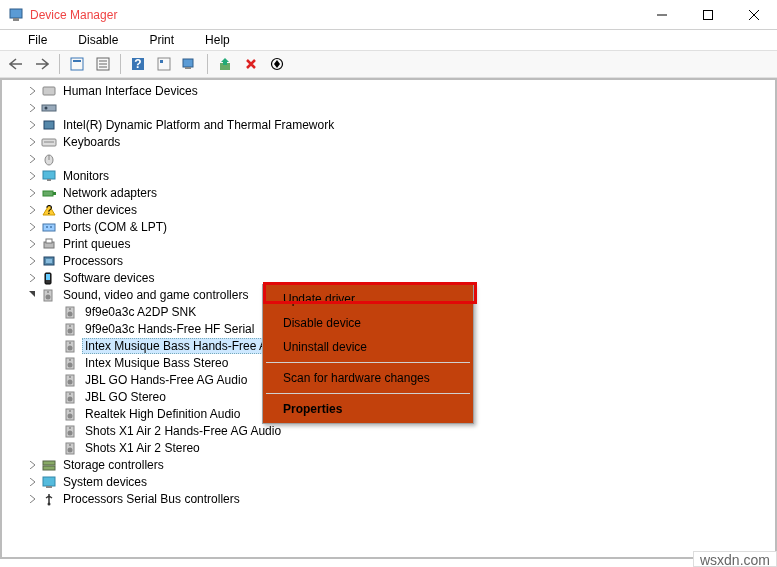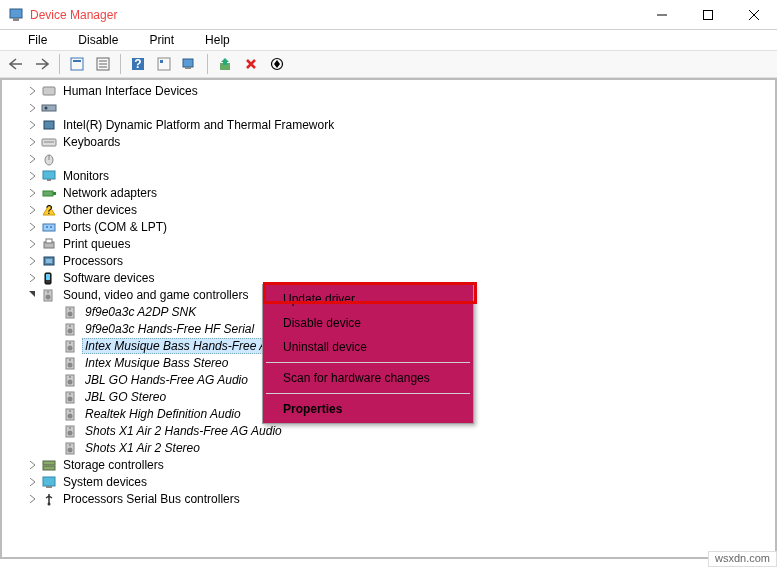--- a/index.html
+++ b/index.html
@@ -16,27 +16,27 @@
 .tsep { width: 1px; height: 20px; background: #c0c0c0; margin: 0 3px; }
 .content-wrap { border: 2px solid #bcbcbc; height: 481px; position: relative; background: #fff; }
 .tree { position: absolute; inset: 0; overflow-y: scroll; padding: 2px 0 2px 4px; }
 .row { display: flex; align-items: center; height: 17px; white-space: nowrap; }
 .row .arrow { width: 14px; display: inline-flex; justify-content: center; color: #606060; font-size: 9px; }
 .row .arrow.open { color: #000; }
 .row .devicon { width: 18px; display: inline-flex; align-items: center; justify-content: center; margin-right: 2px; }
 .row .label { padding: 1px 3px; }
 .row.selected .label { background: #cde8ff; border: 1px dotted #7ab; padding: 0 2px; }
 .lvl1 { padding-left: 20px; }
-.lvl2 { padding-left: 42px; font-style: italic; }
-.ctxmenu { position: absolute; left: 262px; top: 284px; width: 212px; background: #be185d; border: 1px solid #a0a0a0; box-shadow: 2px 2px 4px rgba(0,0,0,0.3); padding: 2px; z-index: 10; }
+.lvl2 { padding-left: 42px; }
+.ctxmenu { position: absolute; left: 262px; top: 284px; width: 212px; background: #c2410c; border: 1px solid #a0a0a0; box-shadow: 2px 2px 4px rgba(0,0,0,0.3); padding: 2px; z-index: 10; }
 .ctxitem { padding: 5px 18px; color: #000; }
 .ctxitem.bold { font-weight: bold; }
 .ctxsep { height: 1px; background: #d0d0d0; margin: 3px 1px; }
 .highlight-box { position: absolute; left: 263px; top: 282px; width: 214px; height: 22px; border: 3px solid #e20808; z-index: 20; pointer-events: none; }
-.statusbar { position: absolute; bottom: 0; right: 0; height: 16px; padding: 0 6px; font-size: 11px; color: #666; background: #fff; border: 1px solid #ddd; }
+.statusbar { position: absolute; bottom: 0; right: 0; height: 16px; padding: 0 6px; font-size: 14px; color: #666; background: #fff; border: 1px solid #ddd; }
 
 .tree::-webkit-scrollbar { width: 17px; }
 .tree::-webkit-scrollbar-track { background: #f0f0f0; }
 .tree::-webkit-scrollbar-thumb { background: #c0c0c0; border: 1px solid #a0a0a0; }
 svg { display: block; }
 </style>
 </head>
 <body>
 
 <div class="titlebar">

